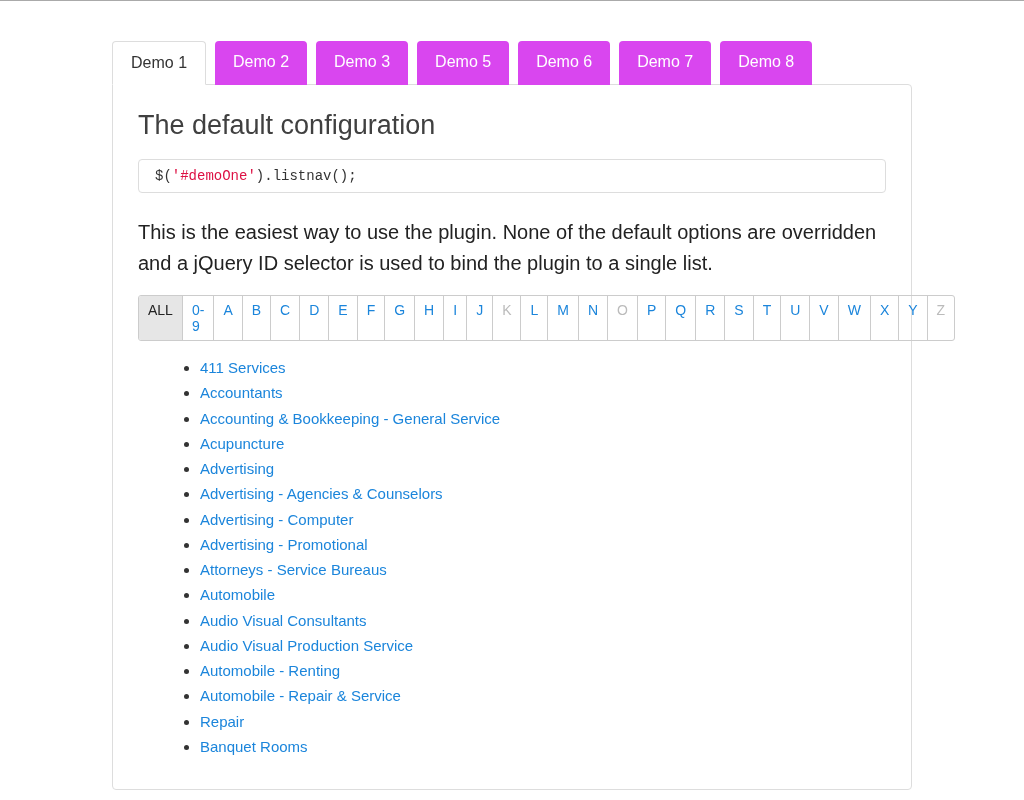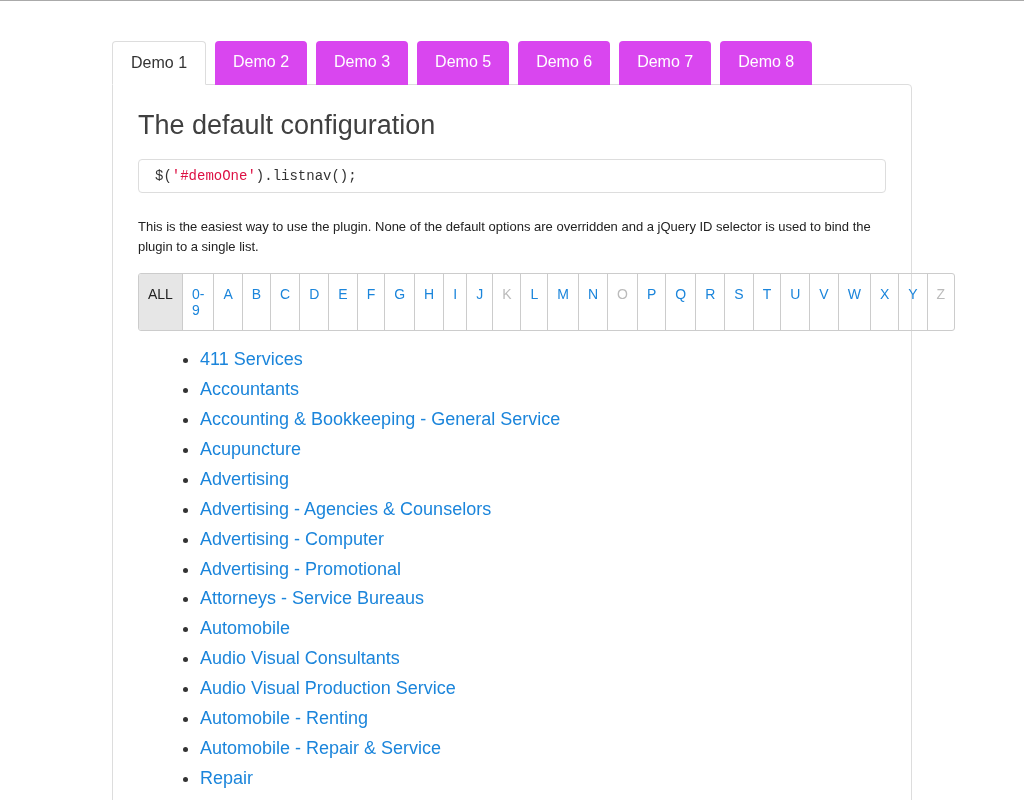--- a/index.html
+++ b/index.html
@@ -58,36 +58,36 @@
       border-radius: 4px;
       background: #fff;
       padding: 8px 16px;
       font-family: Menlo, Monaco, Consolas, "Courier New", monospace;
       font-size: 14px;
       color: #333;
       margin-bottom: 24px;
     }
     .code-selector { color: #d14; }
     .description {
-      font-size: 13px;
+      font-size: 20px;
       line-height: 1.55;
       color: #222;
       margin-bottom: 16px;
       margin-top: 16px;
     }
     .letter-nav {
       display: inline-flex;
       border: 1px solid #ccc;
       border-radius: 3px;
       overflow: hidden;
       font-size: 14px;
       margin-bottom: 14px;
     }
     .letter {
-      padding: 12px 9px;
+      padding: 6px 9px;
       border-right: 1px solid #ccc;
       color: #1b85db;
       cursor: pointer;
       user-select: none;
     }
     .letter:last-child { border-right: none; }
     .letter.selected {
       background: #e6e6e6;
       color: #222;
       font-weight: 400;
@@ -95,21 +95,21 @@
     .letter.disabled {
       color: #bbb;
       cursor: default;
     }
     .item-list {
       margin-left: 62px;
       list-style: disc;
     }
     .item-list li {
       color: #333;
-      font-size: 18px;
+      font-size: 15px;
       line-height: 1.55;
       padding: 1px 0;
     }
     .item-list li a {
       color: #1b85db;
       text-decoration: none;
       cursor: pointer;
     }
   </style>
 </head>

